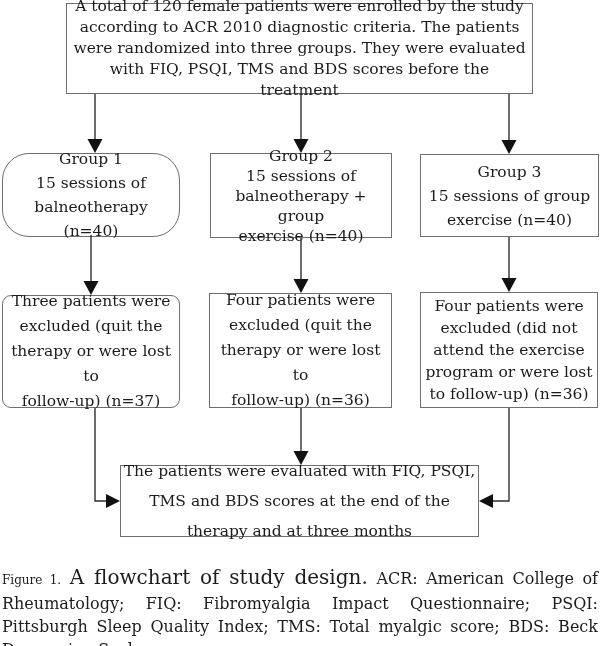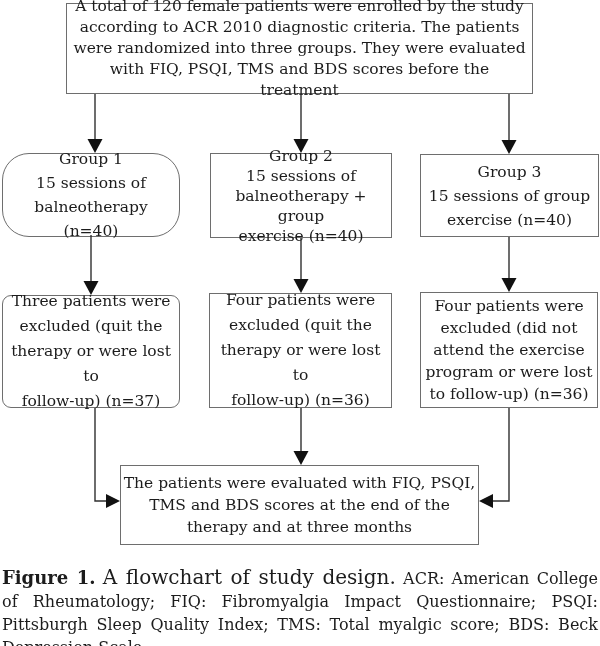--- a/index.html
+++ b/index.html
@@ -29,21 +29,21 @@
     font-size: 15.5px;
     padding: 1px 2px;
   }
   #top-box    { left: 66px;  top: 3px;   width: 467px; height: 91px;  line-height: 21px; }
   #group1-box { left: 2px;   top: 153px; width: 178px; height: 84px;  line-height: 24px; border-radius: 27px; }
   #group2-box { left: 210px; top: 153px; width: 182px; height: 85px;  line-height: 20px; }
   #group3-box { left: 420px; top: 154px; width: 179px; height: 83px;  line-height: 24px; }
   #excl1-box  { left: 2px;   top: 295px; width: 178px; height: 113px; line-height: 25px; border-radius: 9px; }
   #excl2-box  { left: 209px; top: 293px; width: 183px; height: 115px; line-height: 25px; }
   #excl3-box  { left: 420px; top: 292px; width: 178px; height: 116px; line-height: 22px; }
-  #bottom-box { left: 120px; top: 465px; width: 359px; height: 80px;  line-height: 22px; }
+  #bottom-box { left: 120px; top: 465px; width: 359px; height: 72px;  line-height: 30px; }
 
   #arrow-layer {
     position: absolute;
     left: 0; top: 0;
     width: 600px;
     height: 646px;
     pointer-events: none;
   }
   #arrow-layer line, #arrow-layer path {
     stroke: #2f2f2f;
@@ -58,22 +58,22 @@
   #caption {
     position: absolute;
     left: 2px;
     top: 550px;
     width: 596px;
     text-align: justify;
     line-height: 23px;
     font-size: 16px;
   }
   #caption .cap-label {
-    font-weight: bold;
-    font-size: 18px;
+    font-weight: normal;
+    font-size: 12px;
   }
   #caption .cap-title {
     font-size: 20px;
   }
   #caption .cap-abbr {
     font-size: 16px;
   }
 </style>
 </head>
 <body>

